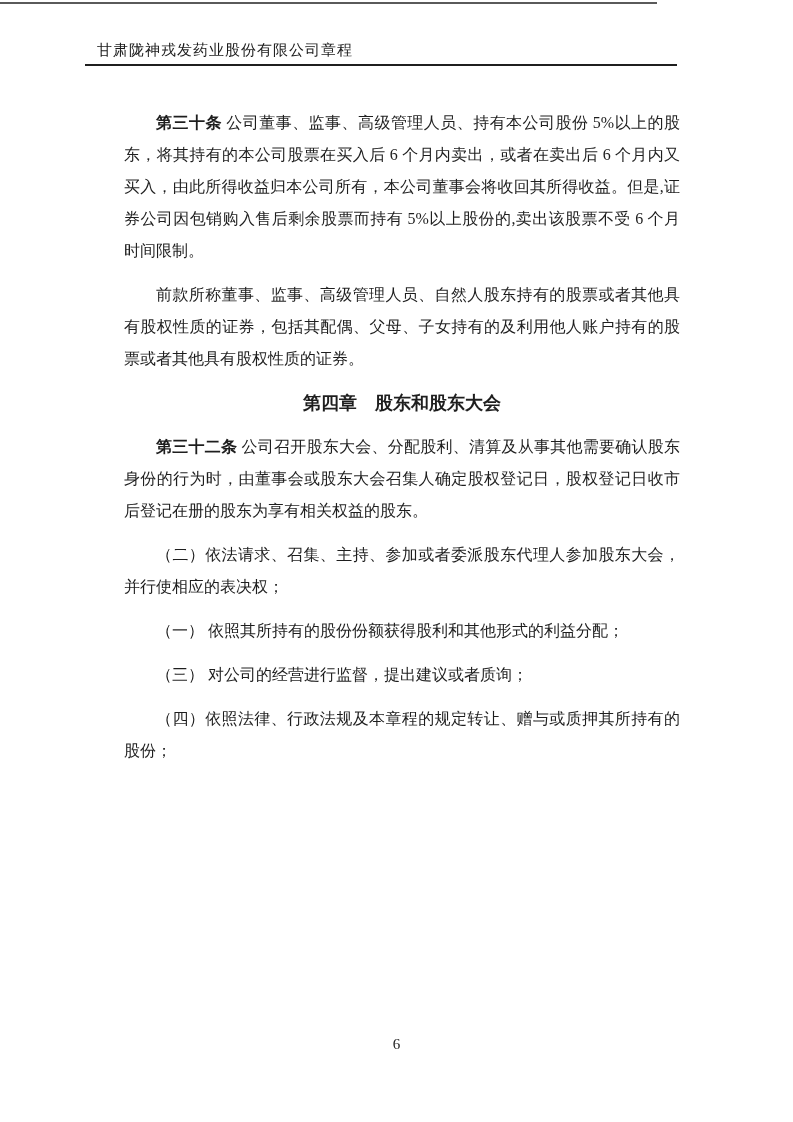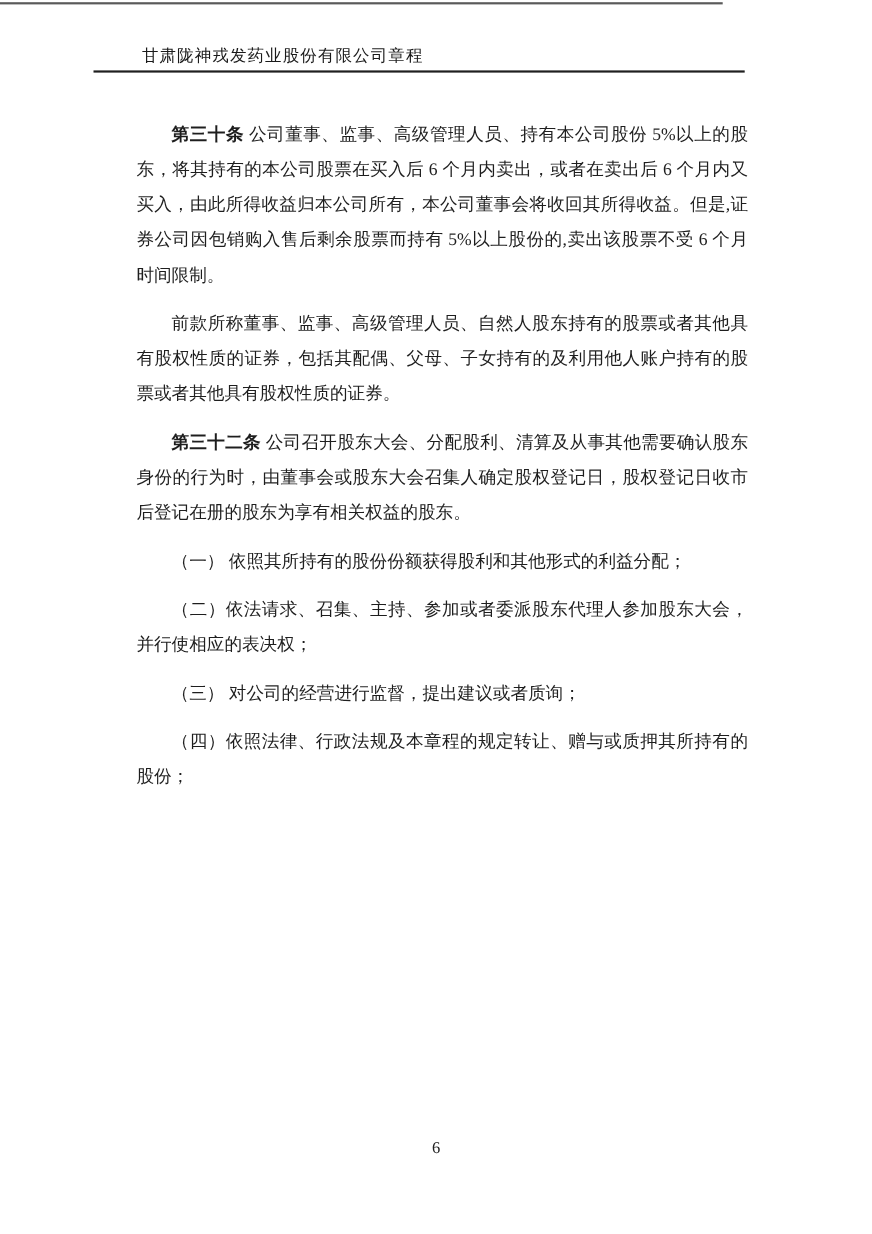--- a/index.html
+++ b/index.html
@@ -24,21 +24,20 @@
     background: #5a5a5a;
   }
   .hdr-title {
     position: absolute;
     left: 97px;
     top: 41px;
     font-size: 15px;
     letter-spacing: 1px;
     color: #1a1a1a;
     white-space: nowrap;
-    margin-left: 32px;
   }
   .hdr-rule {
     position: absolute;
     left: 85px;
     top: 64px;
     width: 592px;
     height: 2px;
     background: #1f1f1f;
   }
   .doc {
@@ -95,28 +94,29 @@
   <div class="hdr-rule"></div>
 </header>
 
 <main class="doc">
   <p class="para"><strong class="lbl">第三十条</strong><span> 公司董事、监事、高级管理人员、持有本公司股份 5%以上的股东，将其持有的本公司股票在买入后 6 个月内卖出，或者在卖出后 6 个月内又买入，由此所得收益归本公司所有，本公司董事会将收回其所得收益。但是,证券公司因包销购入售后剩余股票而持有 5%以上股份的,卖出该股票不受 6 个月时间限制。</span></p>
 
   <p class="para">前款所称董事、监事、高级管理人员、自然人股东持有的股票或者其他具有股权性质的证券，包括其配偶、父母、子女持有的及利用他人账户持有的股票或者其他具有股权性质的证券。</p>
 
 
 
+  <h2 class="chapter">第四章　股东和股东大会</h2>
 
 
 
   <p class="para"><strong class="lbl">第三十二条</strong><span> 公司召开股东大会、分配股利、清算及从事其他需要确认股东身份的行为时，由董事会或股东大会召集人确定股权登记日，股权登记日收市后登记在册的股东为享有相关权益的股东。</span></p>
 
 
+  <p class="para">（二）依法请求、召集、主持、参加或者委派股东代理人参加股东大会，并行使相应的表决权；</p>
+
   <p class="para">（一） 依照其所持有的股份份额获得股利和其他形式的利益分配；</p>
-
-  <p class="para">（二）依法请求、召集、主持、参加或者委派股东代理人参加股东大会，并行使相应的表决权；</p>
 
   <p class="para">（三） 对公司的经营进行监督，提出建议或者质询；</p>
 
   <p class="para">（四）依照法律、行政法规及本章程的规定转让、赠与或质押其所持有的股份；</p>
 </main>
 
 <footer class="footer">6</footer>
 
 </body></html>

